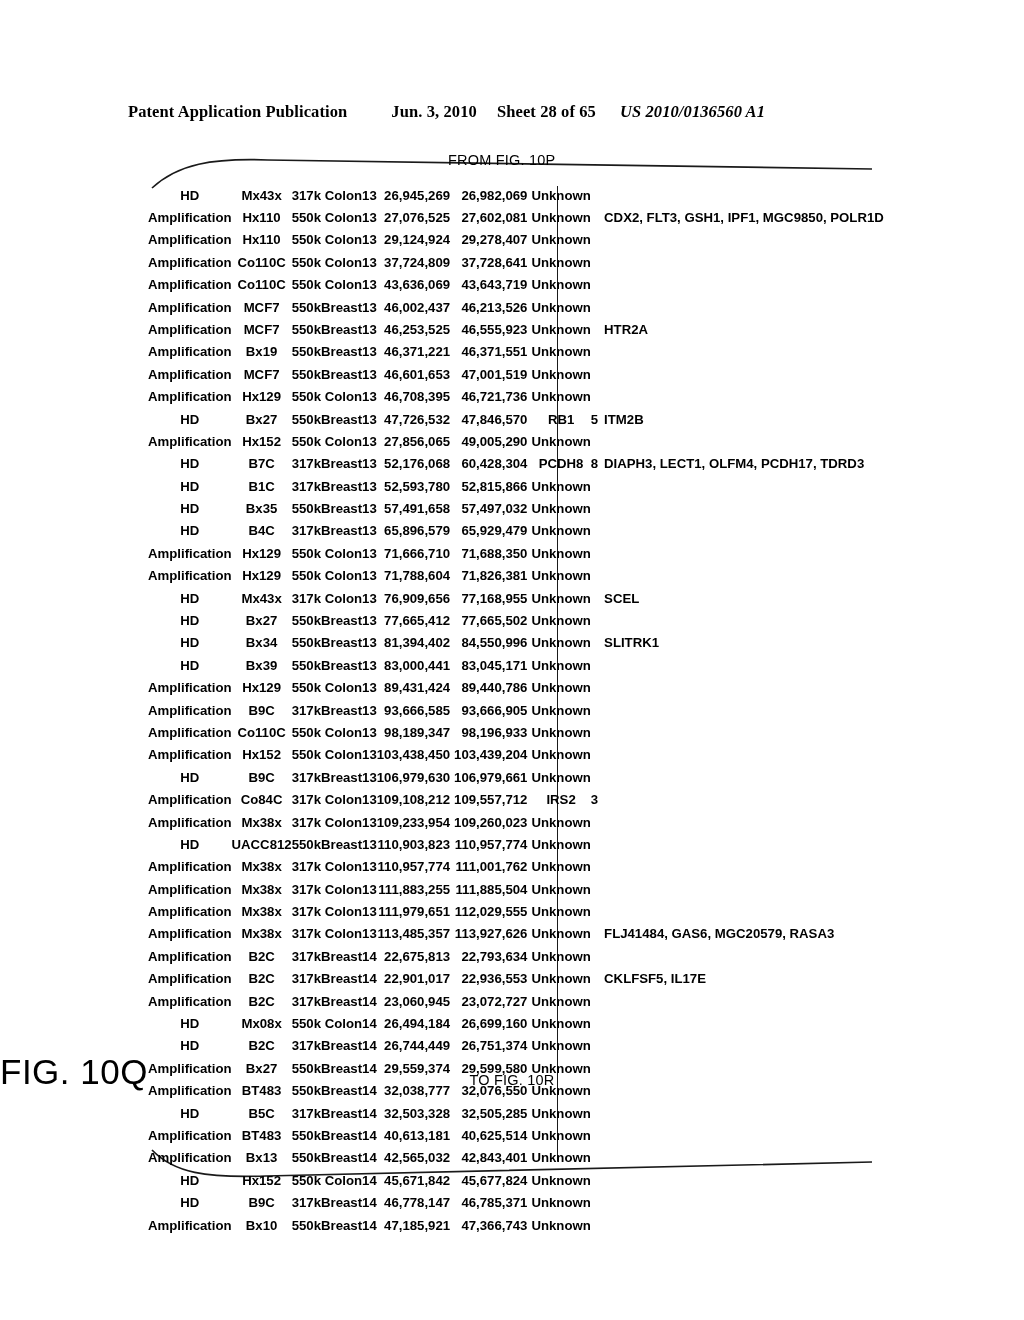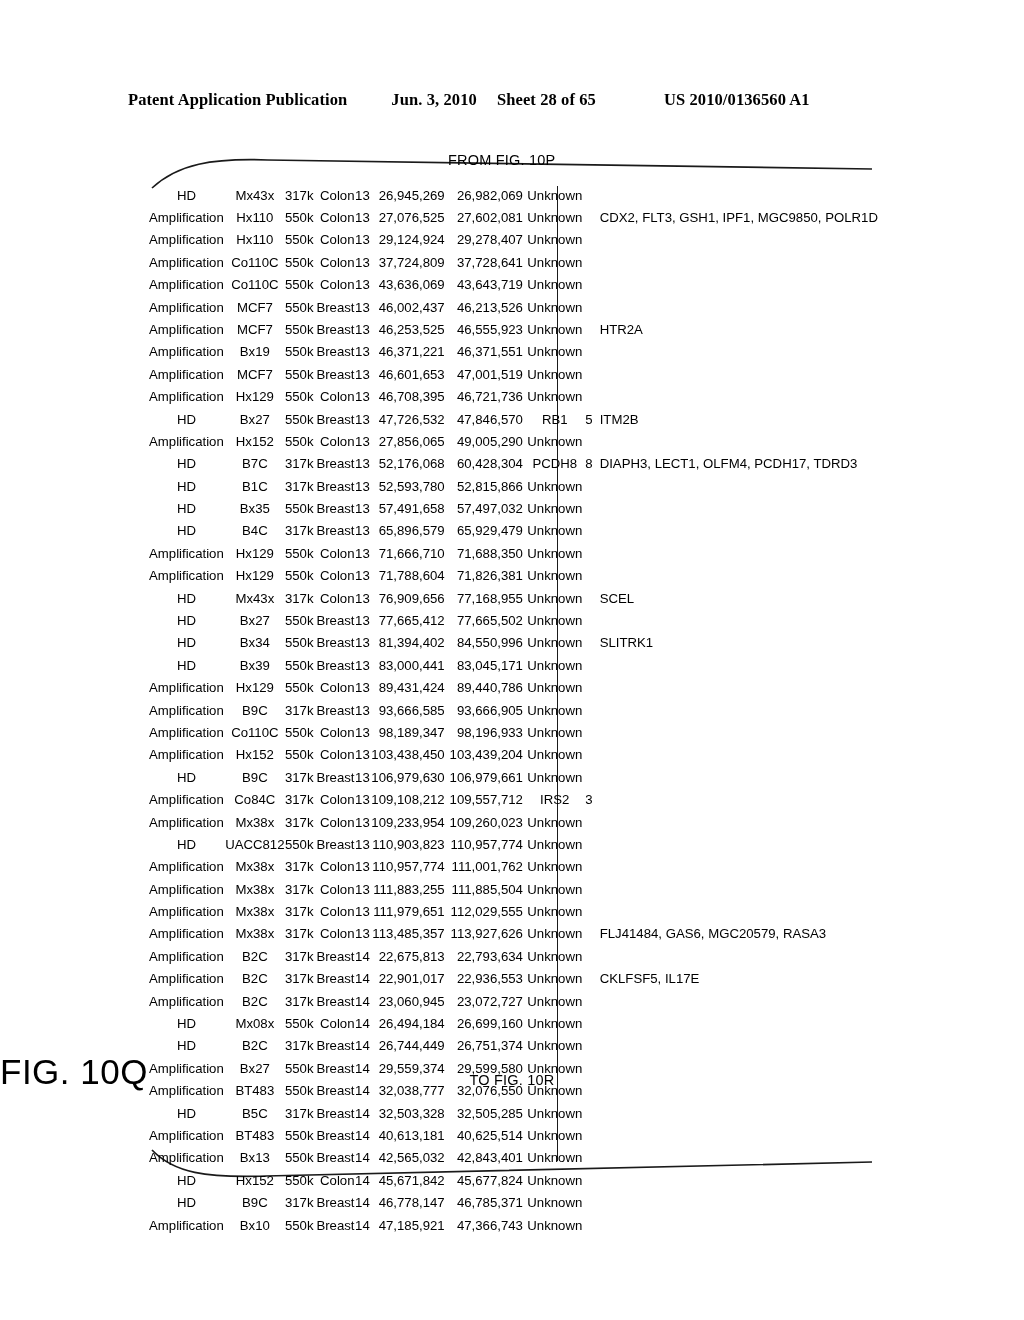--- a/index.html
+++ b/index.html
@@ -26,23 +26,23 @@
     height: 26px;
     display: flex;
     align-items: baseline;
     font-family: "Liberation Serif", serif;
     font-weight: bold;
     font-size: 16.5px;
     letter-spacing: 0.1px;
     white-space: nowrap;
   }
   #pub-header .h-pub   { }
-  #pub-header .h-date  { margin-left: 44px; }
+  #pub-header .h-date  { margin-left: 44px; margin-top: 12px; }
   #pub-header .h-sheet { margin-left: 20px; }
-  #pub-header .h-num   { margin-left: 68px; }
+  #pub-header .h-num   { margin-left: 24px; font-style: italic; }
 
   
   #figure-sheet {
     position: absolute;
     left: 148px;
     top: 152px;
     width: 730px;
     height: 1035px;
   }
 
@@ -66,20 +66,21 @@
   }
 
   
   #data-table {
     position: absolute;
     left: 0px;
     top: 32px;
     border-collapse: collapse;
     font-size: 13.2px;
     line-height: 1.0;
+    font-weight: bold;
   }
   #data-table td {
     padding: 0;
     height: 22.4px;
     vertical-align: middle;
     white-space: nowrap;
     font-size: 13.2px;
   }
   .c-type   { width: 94px;  text-align: center; }
   .c-sample { width: 66px;  text-align: center; }

